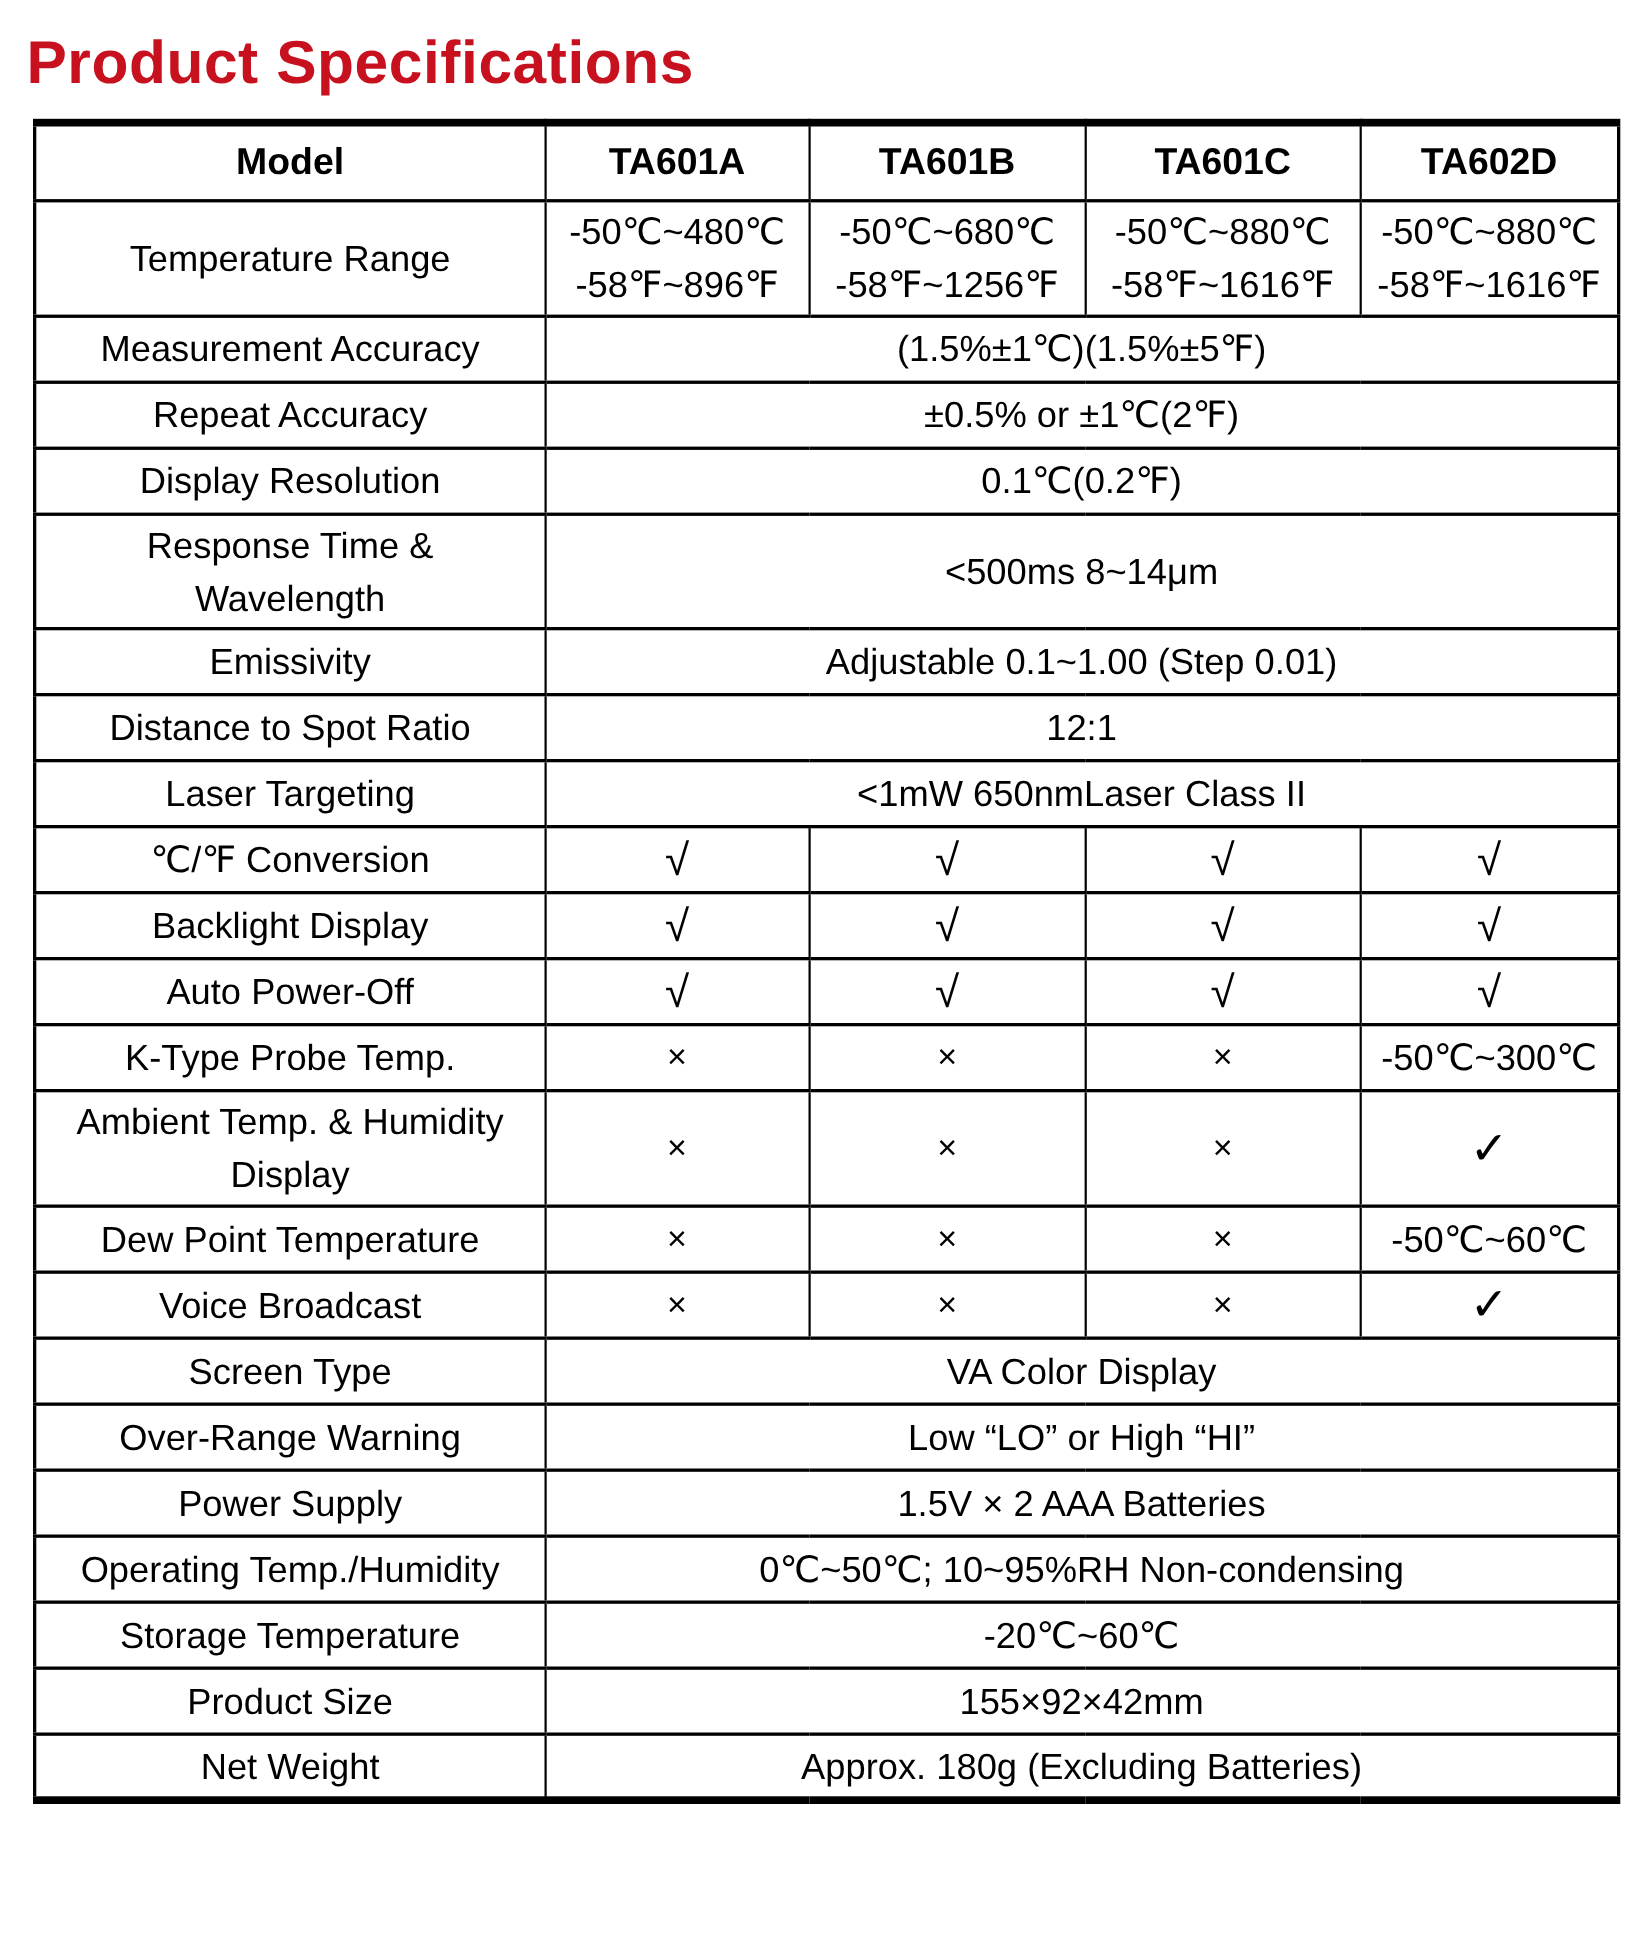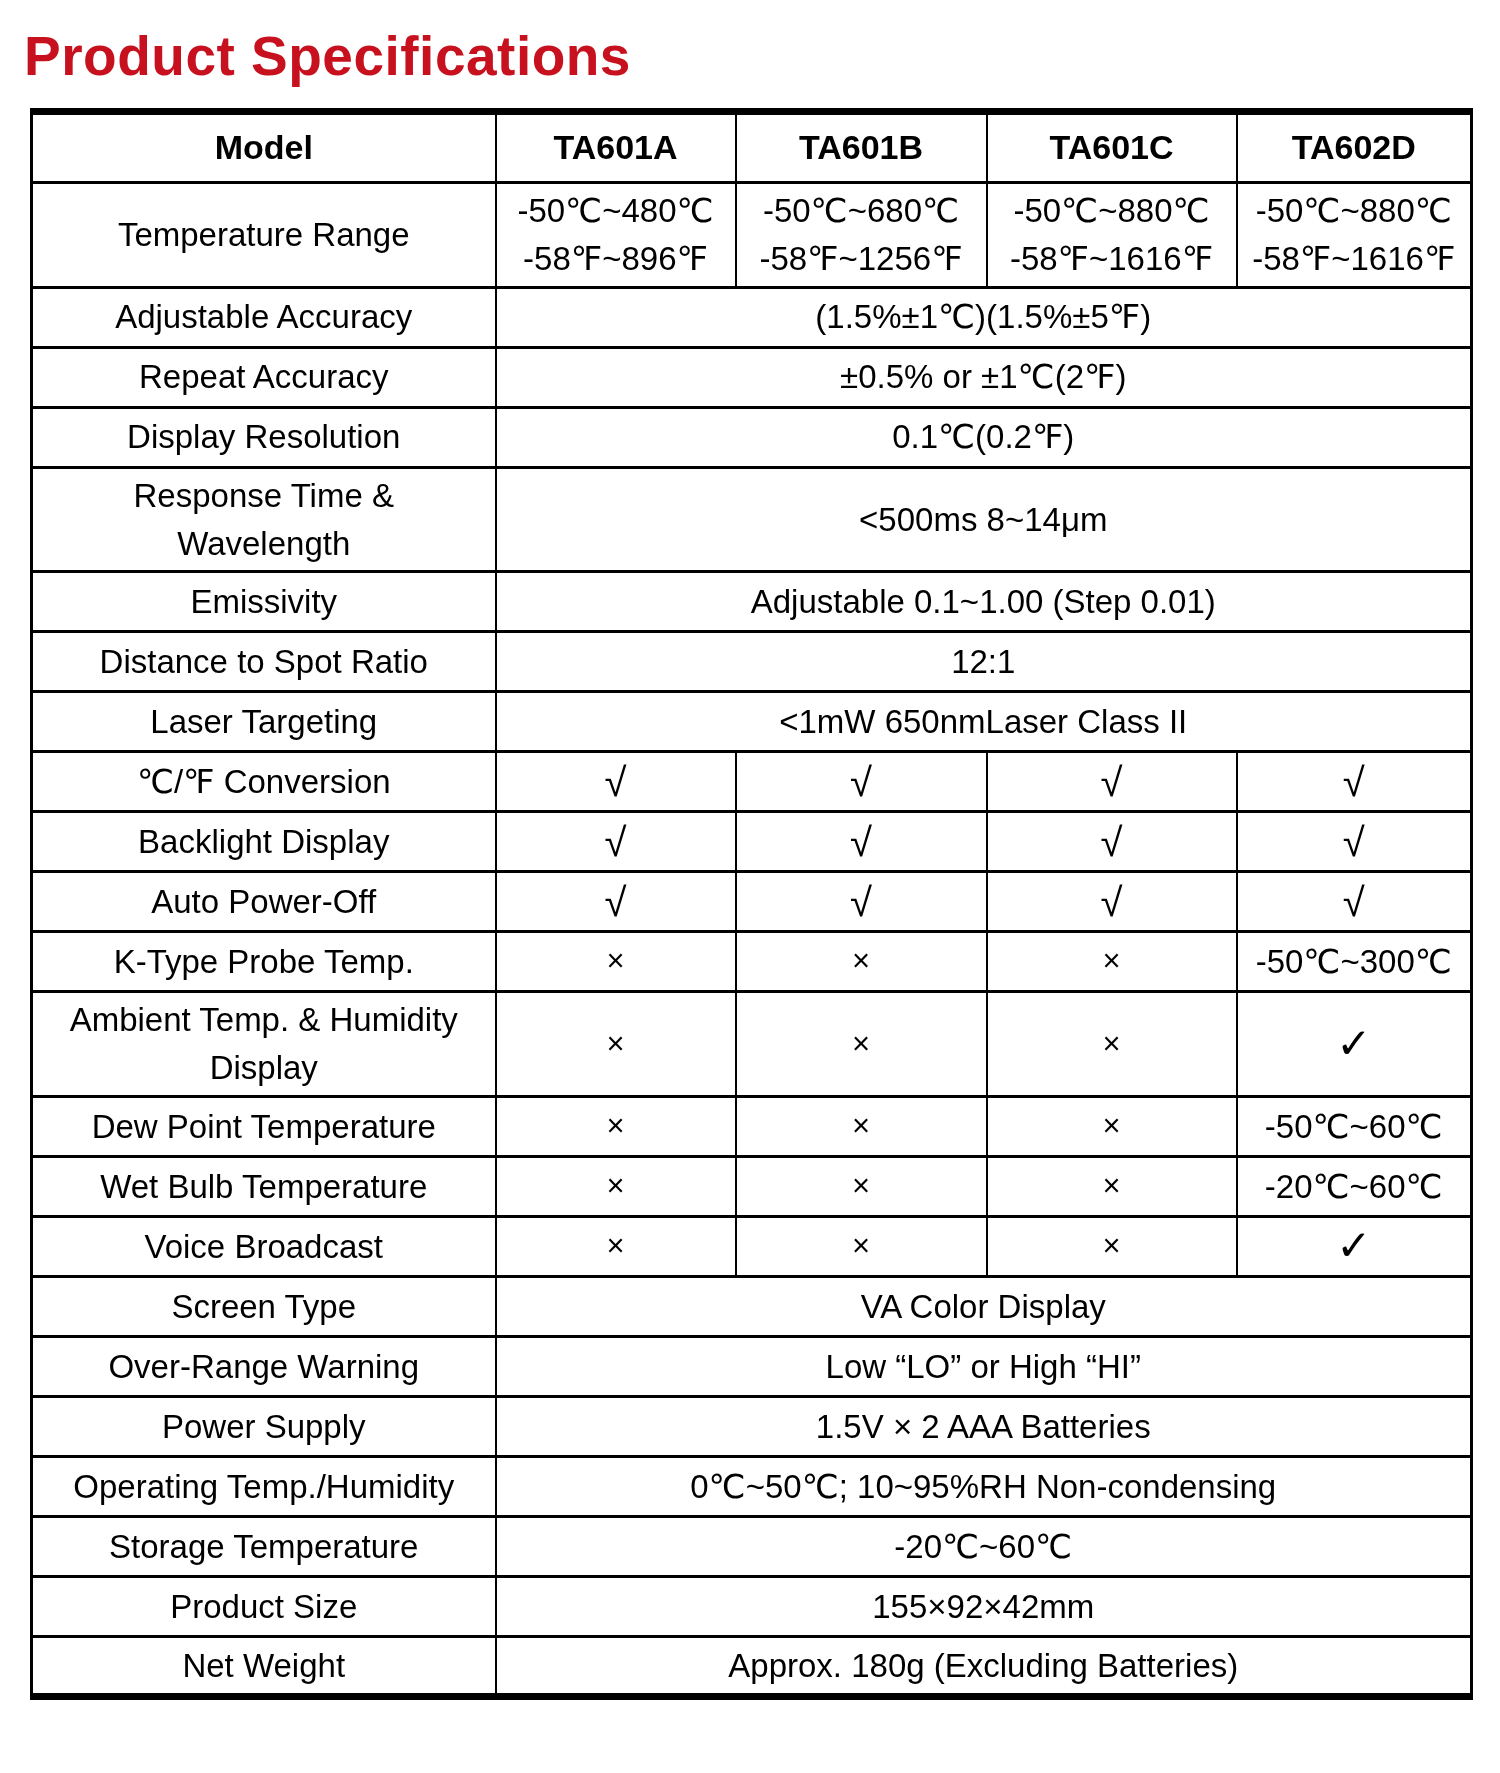--- a/index.html
+++ b/index.html
@@ -81,21 +81,21 @@
           <td>-50℃~480℃
 -58℉~896℉</td>
           <td>-50℃~680℃
 -58℉~1256℉</td>
           <td>-50℃~880℃
 -58℉~1616℉</td>
           <td>-50℃~880℃
 -58℉~1616℉</td>
         </tr>
         <tr>
-          <th>Adjustable Accuracy</th>
+          <th>Measurement Accuracy</th>
           <td colspan="4">(1.5%±1℃)(1.5%±5℉)</td>
         </tr>
         <tr>
           <th>Repeat Accuracy</th>
           <td colspan="4">±0.5% or ±1℃(2℉)</td>
         </tr>
         <tr>
           <th>Display Resolution</th>
           <td colspan="4">0.1℃(0.2℉)</td>
         </tr>
@@ -151,27 +151,20 @@
           <td class="cross">×</td>
           <td class="cross">×</td>
           <td class="check bold">✓</td>
         </tr>
         <tr>
           <th>Dew Point Temperature</th>
           <td class="cross">×</td>
           <td class="cross">×</td>
           <td class="cross">×</td>
           <td>-50℃~60℃</td>
-        </tr>
-        <tr>
-          <th>Wet Bulb Temperature</th>
-          <td class="cross">×</td>
-          <td class="cross">×</td>
-          <td class="cross">×</td>
-          <td>-20℃~60℃</td>
         </tr>
         <tr>
           <th>Voice Broadcast</th>
           <td class="cross">×</td>
           <td class="cross">×</td>
           <td class="cross">×</td>
           <td class="check bold">✓</td>
         </tr>
         <tr>
           <th>Screen Type</th>

